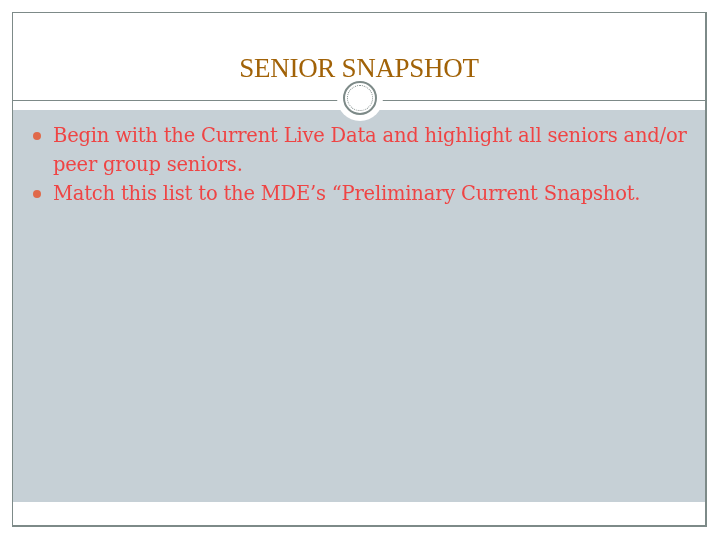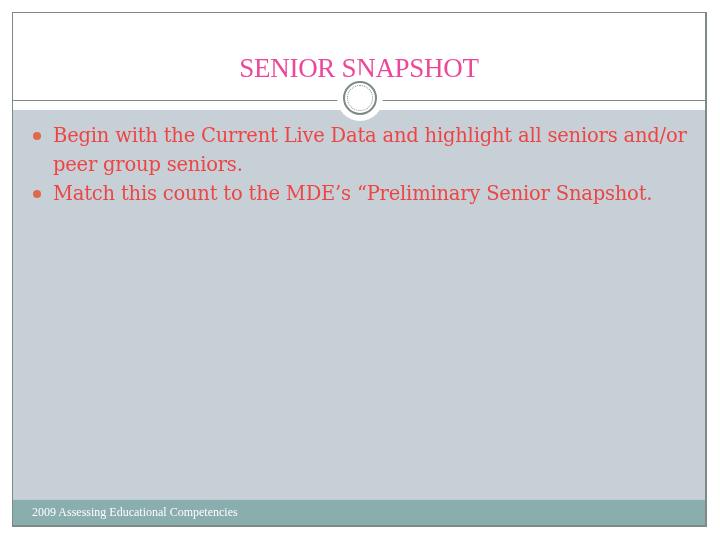--- a/index.html
+++ b/index.html
@@ -27,21 +27,21 @@
     }
     .title {
       position: absolute;
       left: 0;
       top: 40px;
       width: 100%;
       text-align: center;
       font-family: "Liberation Serif", "DejaVu Serif", serif;
       font-size: 27px;
       letter-spacing: -0.3px;
-      color: #ec4899;
+      color: #a16207;
     }
     .divider {
       position: absolute;
       left: 0;
       top: 87px;
       width: 100%;
       height: 1px;
       background: #7d8a88;
     }
     .content-panel {
@@ -138,20 +138,17 @@
   <div class="emblem-halo"></div>
   <div class="emblem"></div>
 
   <ul class="bullets">
     <li class="bullet-item">
       <span class="bullet-dot"></span>
       <span>Begin with the Current Live Data and highlight all seniors and/or peer group seniors.</span>
     </li>
     <li class="bullet-item">
       <span class="bullet-dot"></span>
-      <span>Match this count to the MDE’s “Preliminary Senior Snapshot.</span>
+      <span>Match this list to the MDE’s “Preliminary Current Snapshot.</span>
     </li>
   </ul>
 
-  <div class="footer-band">
-    <span class="footer-text">2009 Assessing Educational Competencies</span>
-  </div>
 </div>
 
 </body></html>

